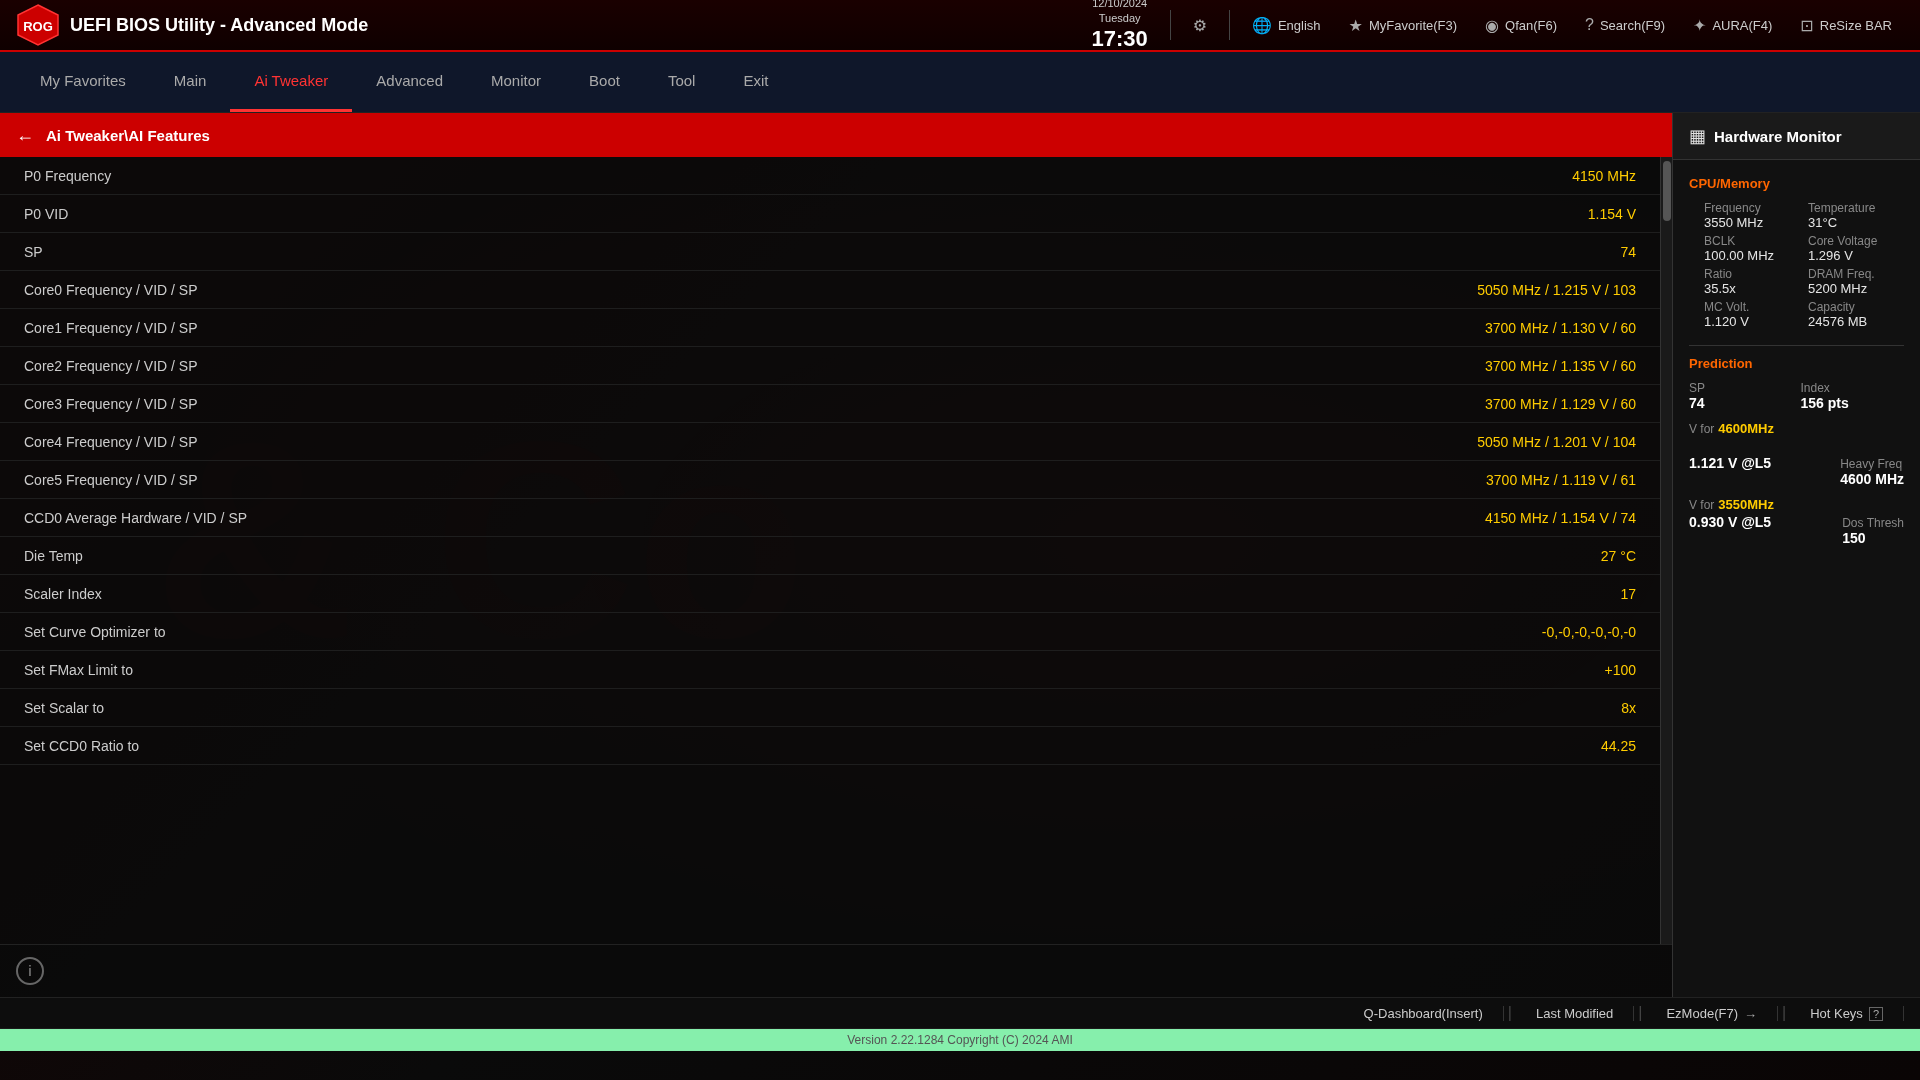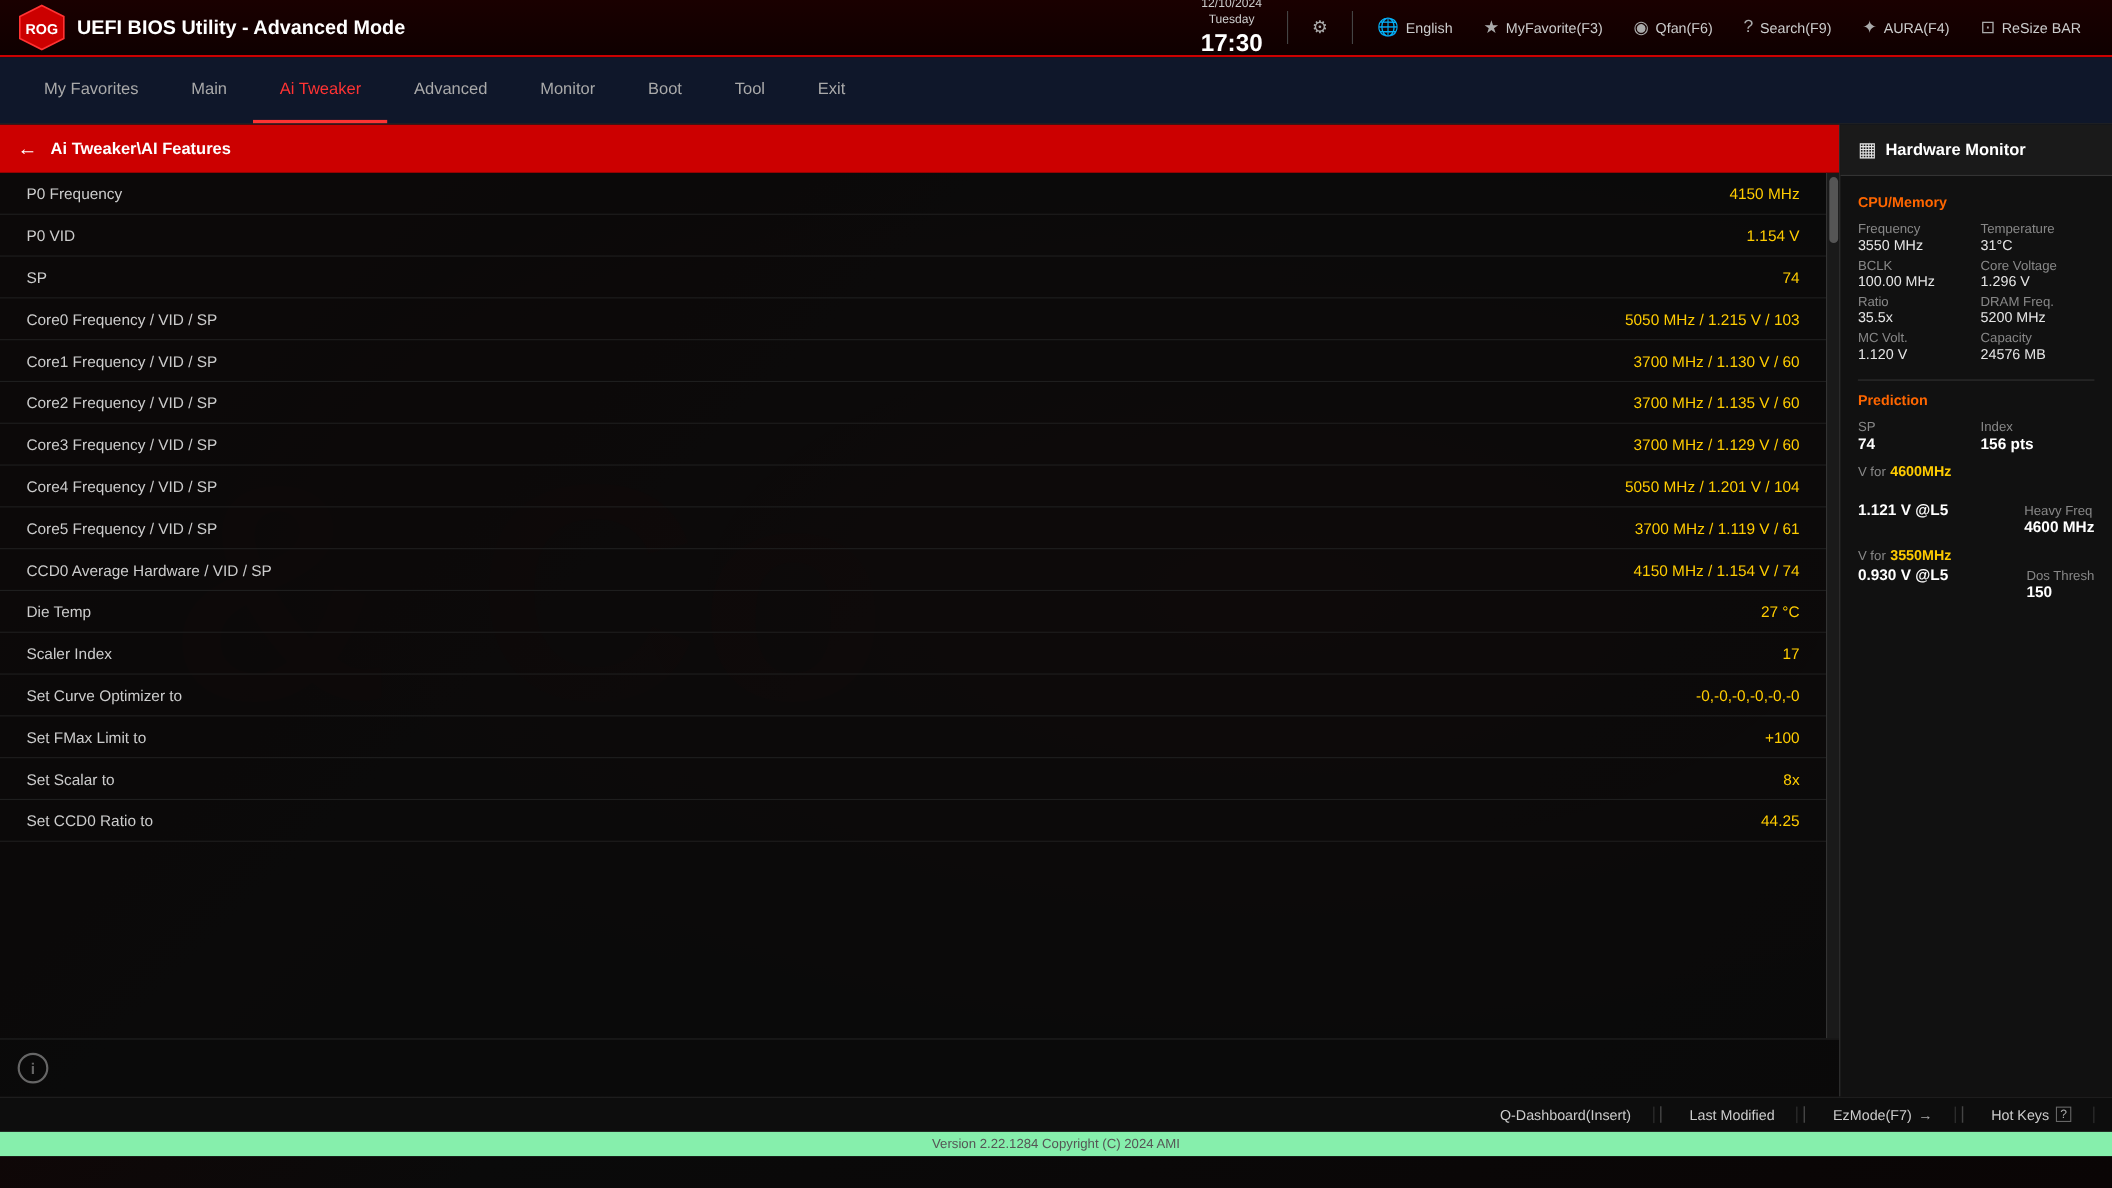--- a/index.html
+++ b/index.html
@@ -271,20 +271,21 @@
       font-size: 13px;
       font-weight: 600;
       margin-bottom: 10px;
       margin-top: 4px;
     }
     .sidebar-grid {
       display: grid;
       grid-template-columns: 1fr 1fr;
       gap: 4px 8px;
       margin-bottom: 16px;
+      margin-left: 15px;
     }
     .sidebar-label {
       color: #888888;
       font-size: 12px;
     }
     .sidebar-value {
       color: #e5e5e5;
       font-size: 13px;
       font-weight: 500;
     }
@@ -301,21 +302,21 @@
     }
     .prediction-grid {
       display: grid;
       grid-template-columns: 1fr 1fr;
       gap: 6px 8px;
     }
     .pred-label { color: #888888; font-size: 12px; }
     .pred-value { color: #ffffff; font-size: 14px; font-weight: 600; }
     .footer-btn {
       display: flex;
-      align-items: center;
+      align-items: flex-end;
       gap: 6px;
       padding: 0 20px;
       color: #cccccc;
       font-size: 13px;
       cursor: pointer;
       height: 100%;
       border-right: 1px solid #333;
     }
   </style>
 </head>

